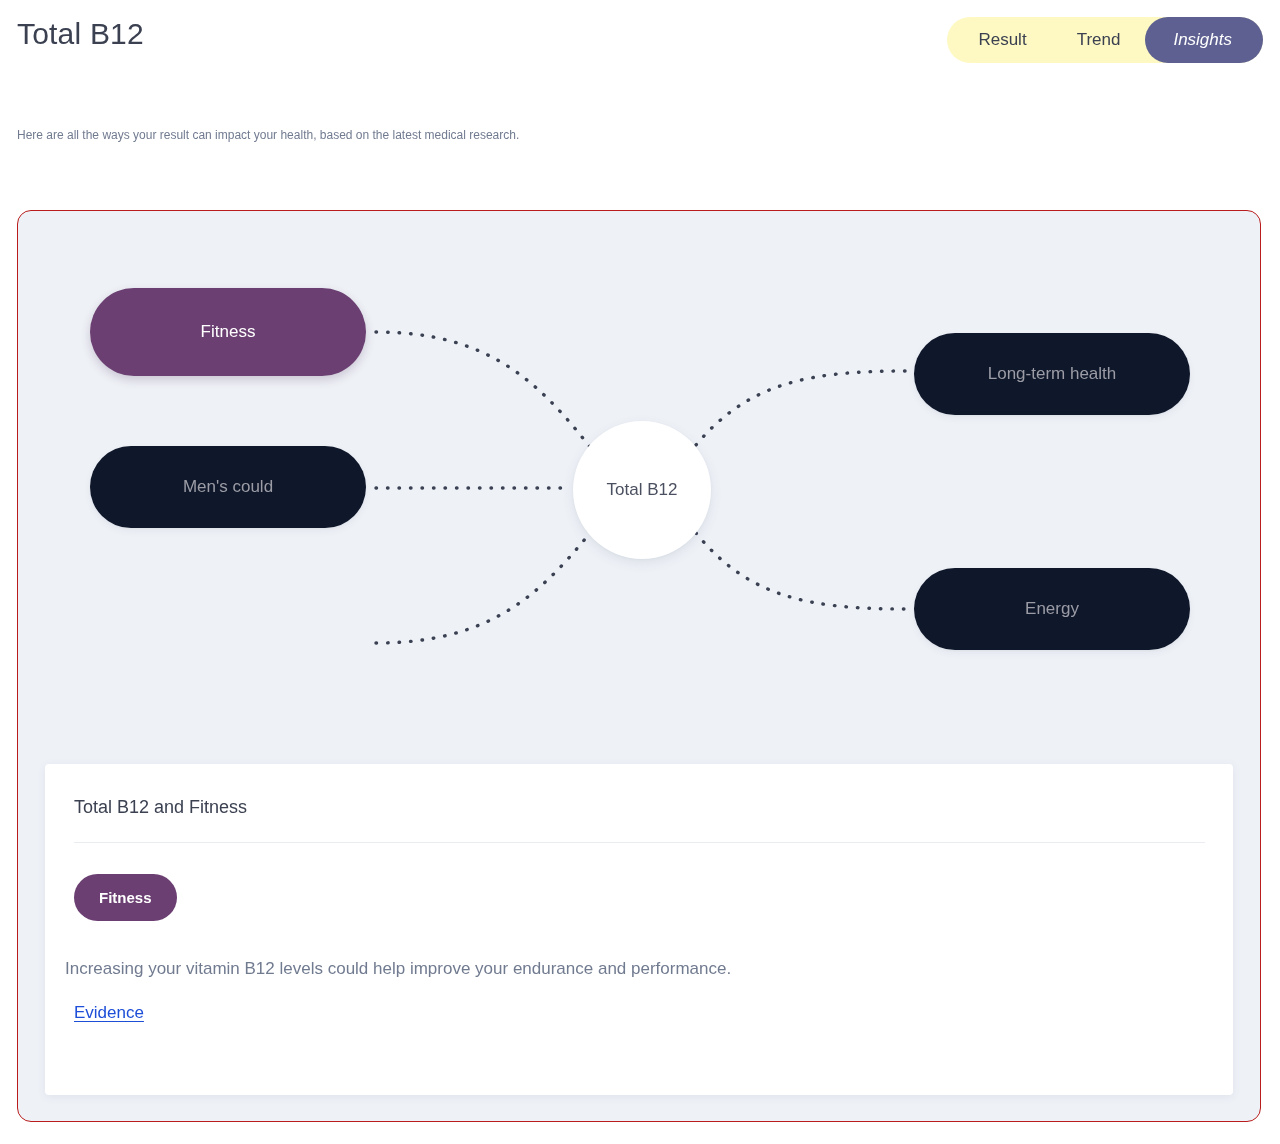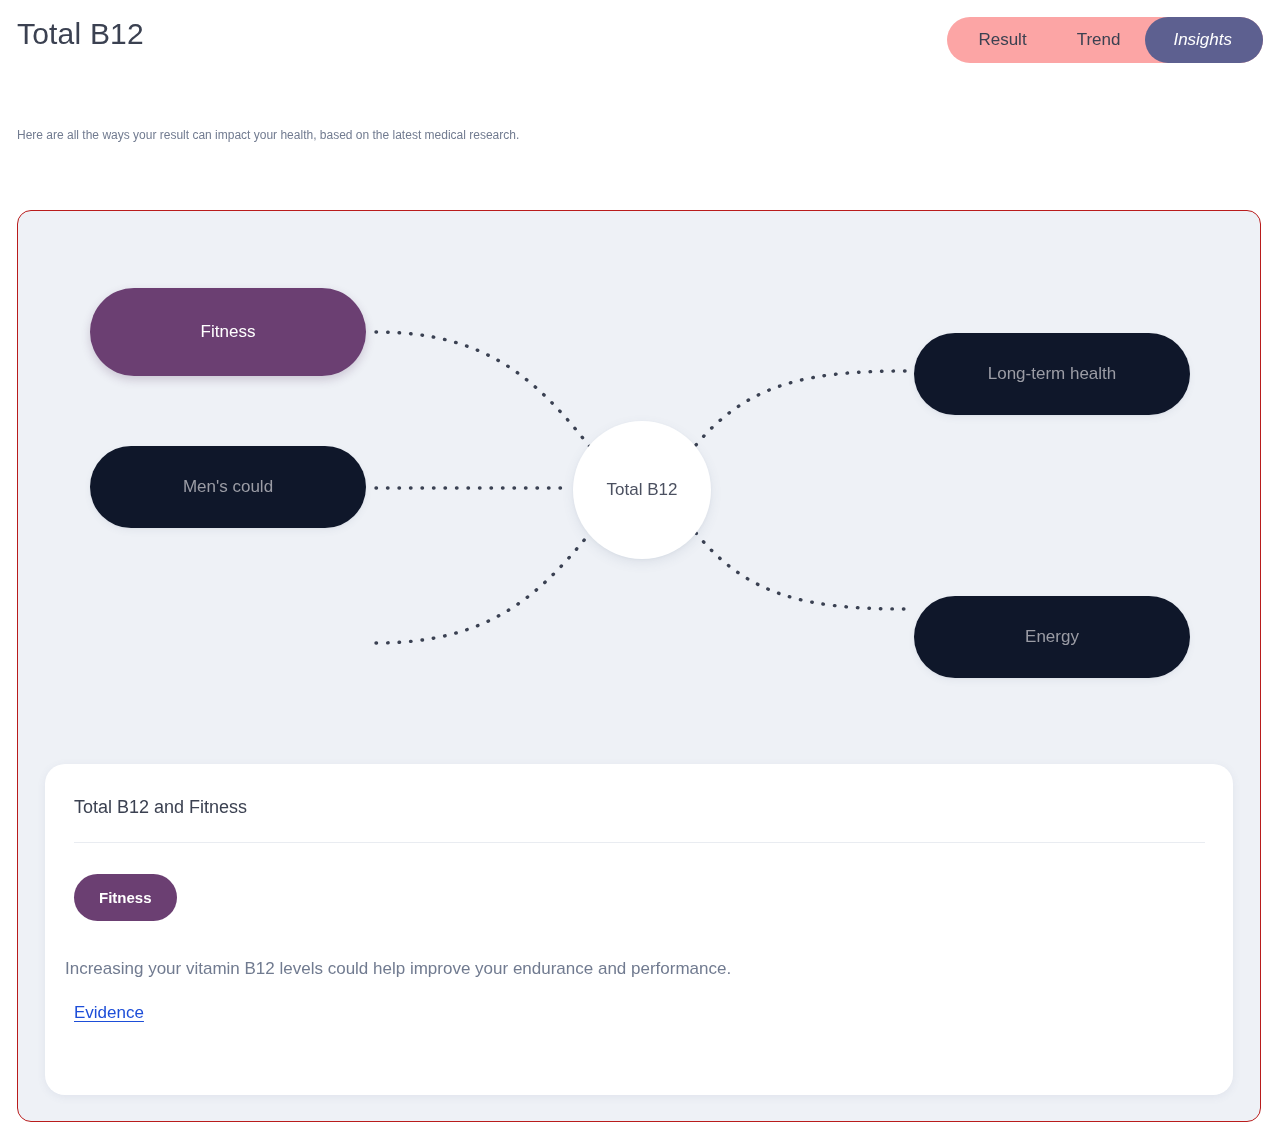--- a/index.html
+++ b/index.html
@@ -31,21 +31,21 @@
     font-weight: 400;
     letter-spacing: 0.2px;
     color: #3b4151;
     white-space: nowrap;
   }
   .tab-group {
     position: absolute;
     right: 17px;
     top: 17px;
     height: 46px;
-    background: #fca5a5;
+    background: #fef9c3;
     border-radius: 23px;
     display: flex;
     align-items: center;
     padding: 0;
     box-sizing: border-box;
   }
   .tab {
     height: 46px;
     line-height: 46px;
     padding: 0 25px;
@@ -123,21 +123,21 @@
   .node.active {
     background: #6b3f72;
     color: #ffffff;
     box-shadow: 0 4px 10px rgba(80,50,95,0.22);
   }
 
   .node-fitness      { left: 72px;  top: 77px;  width: 276px; height: 88px; }
   .node-mens         { left: 72px;  top: 235px; width: 276px; height: 82px; }
   .node-mental       { left: 72px;  top: 392px; width: 276px; height: 82px; }
   .node-longterm     { left: 896px; top: 122px; width: 276px; height: 82px; }
-  .node-energy       { left: 896px; top: 357px; width: 276px; height: 82px; margin-top: 28px; }
+  .node-energy       { left: 896px; top: 357px; width: 276px; height: 82px; }
 
   .node-center {
     left: 555px;
     top: 210px;
     width: 138px;
     height: 138px;
     border-radius: 50%;
     background: #ffffff;
     color: #4b5060;
     box-shadow: 0 4px 12px rgba(80,95,130,0.10), 0 1px 3px rgba(80,95,130,0.06);
@@ -145,21 +145,21 @@
   }
 
   
   .detail-card {
     position: absolute;
     left: 27px;
     top: 553px;
     width: 1188px;
     height: 331px;
     background: #ffffff;
-    border-radius: 20px;
+    border-radius: 4px;
     box-shadow: 0 2px 9px rgba(90,105,140,0.09);
     box-sizing: border-box;
   }
   .detail-title {
     position: absolute;
     left: 29px;
     top: 33px;
     font-size: 18px;
     color: #3b4151;
     white-space: nowrap;

